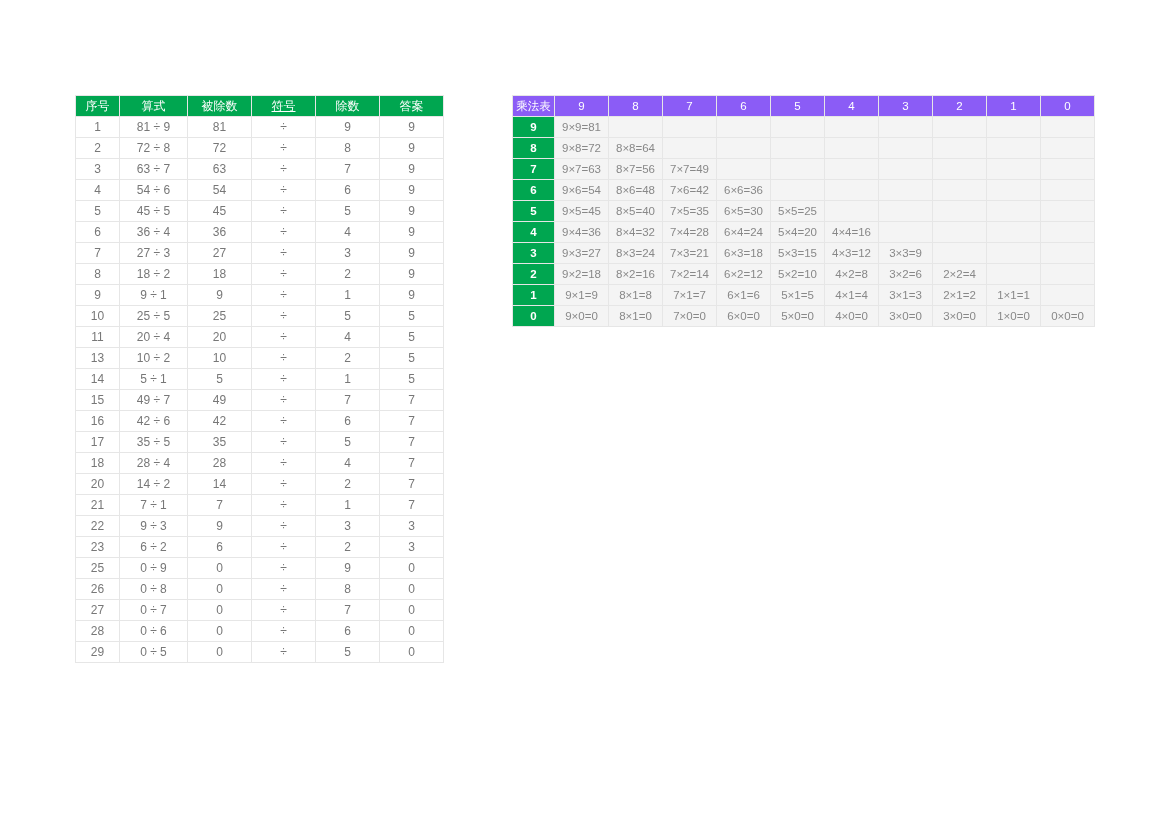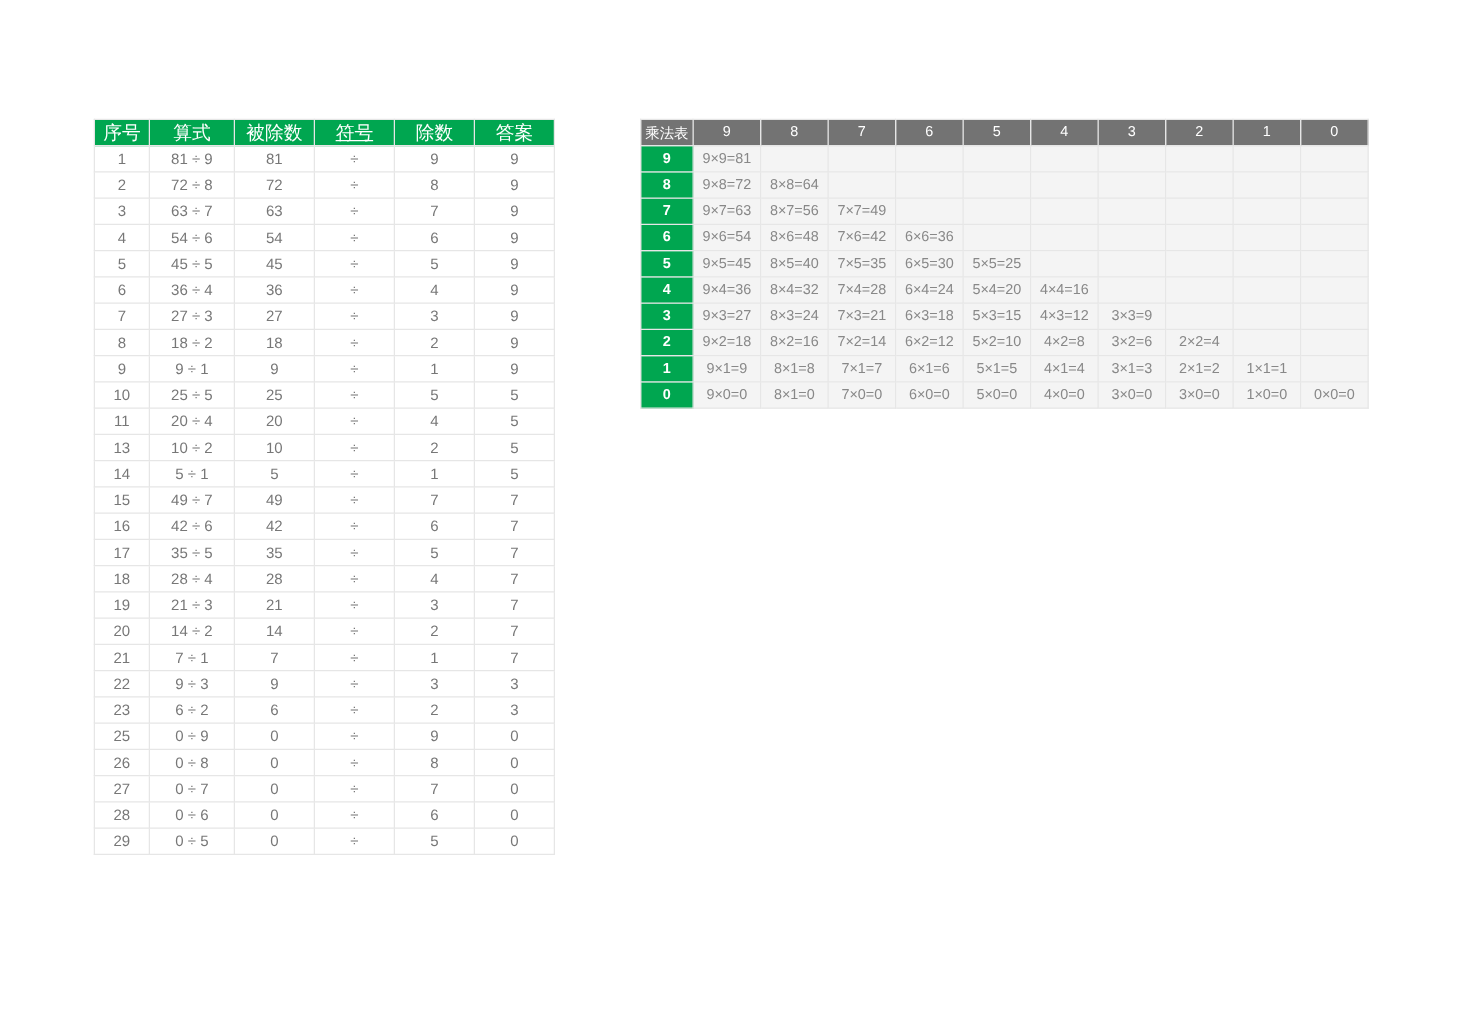--- a/index.html
+++ b/index.html
@@ -23,41 +23,41 @@
     .div-table th, .div-table td {
       border: 1px solid #e6e6e6;
       text-align: center;
       vertical-align: middle;
       height: 21px;
       font-weight: normal;
     }
     .div-table th {
       background: #00a650;
       color: #ffffff;
-      font-size: 15px;
+      font-size: 12px;
     }
     .div-table th.c1 { width: 44px; }
     .div-table th.c2 { width: 68px; }
     .div-table th.c3 { width: 64px; margin-top: 17px; }
     .div-table th.c4 { width: 64px; text-decoration: underline; }
     .div-table th.c5 { width: 64px; }
     .div-table th.c6 { width: 64px; margin-top: 23px; }
     .div-table td { color: #777; font-size: 12px; }
 
     .mult-table { }
     .mult-table th, .mult-table td {
       border: 1px solid #e6e6e6;
       height: 21px;
       text-align: center;
       vertical-align: middle;
       font-weight: normal;
       font-size: 11.5px;
     }
     .mult-table th.hdr {
-      background: #737373;
+      background: #8b5cf6;
       color: #ffffff;
     }
     .mult-table th.corner { width: 42px; }
     .mult-table th.col { width: 54px; }
     .mult-table td.rowhdr {
       background: #00a650;
       color: #ffffff;
       width: 42px;
       font-weight: bold;
     }
@@ -212,28 +212,20 @@
           <td>÷</td>
           <td>5</td>
           <td>7</td>
         </tr>
         <tr>
           <td>18</td>
           <td>28 ÷ 4</td>
           <td>28</td>
           <td>÷</td>
           <td>4</td>
-          <td>7</td>
-        </tr>
-        <tr>
-          <td>19</td>
-          <td>21 ÷ 3</td>
-          <td>21</td>
-          <td>÷</td>
-          <td>3</td>
           <td>7</td>
         </tr>
         <tr>
           <td>20</td>
           <td>14 ÷ 2</td>
           <td>14</td>
           <td>÷</td>
           <td>2</td>
           <td>7</td>
         </tr>

